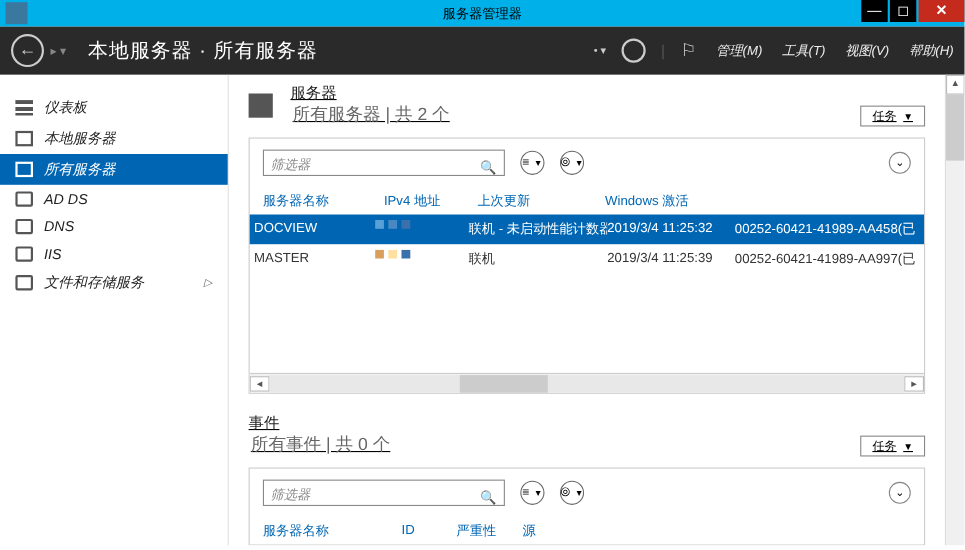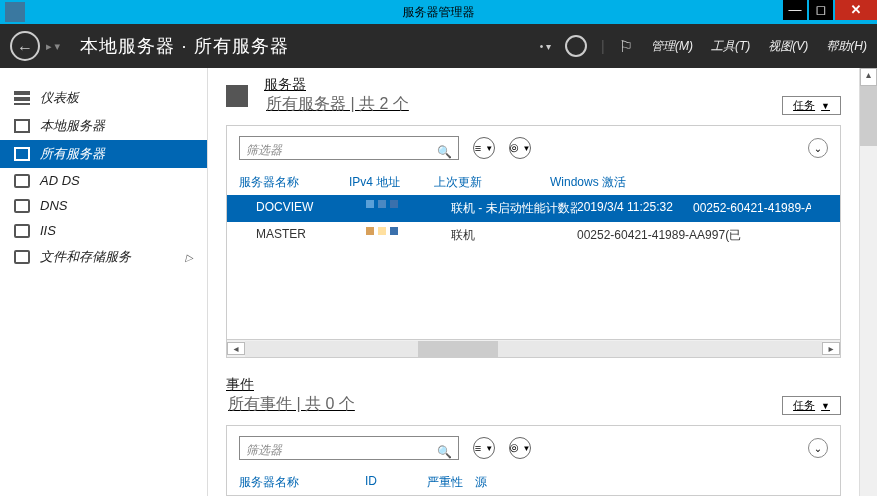--- a/index.html
+++ b/index.html
@@ -49,32 +49,32 @@
 .collapse-btn { margin-left:auto; width:20px; height:20px; border:1px solid #888; border-radius:50%; display:flex; align-items:center; justify-content:center; font-size:10px; }
 .table { font-size: 12px; }
 .thead { display: flex; color: #0066b3; padding: 4px 12px; }
 .thead div, .trow div { overflow:hidden; white-space:nowrap; }
 .c1 { width: 110px; }
 .c2 { width: 85px; }
 .c3 { width: 126px; }
 .c4 { width: 116px; }
 .c5 { flex:1; }
 .sort-ind { color:#0066b3; font-size:8px; position:relative; top:-2px; left:28px; }
-.trow { display: flex; padding: 5px 29px; color: #333; }
+.trow { display: flex; padding: 5px 4px; color: #333; }
 .trow.sel { background: #0066b3; color: #fff; }
 .swatches { display:flex; gap:4px; }
 .sw { width:8px; height:8px; display:inline-block; }
 .hscroll { height: 18px; border-top: 1px solid #ccc; display:flex; align-items:center; background:#f0f0f0; }
 .hscroll .arrow { width:18px; text-align:center; font-size:10px; color:#555; background:#fff; border:1px solid #bbb; }
 .hscroll .track { flex:1; background:#e8e8e8; height:16px; position:relative; }
 .hscroll .thumb { position:absolute; left:30%; width:80px; height:100%; background:#ccc; }
 .vscroll { position:absolute; right:0; top:0; bottom:0; width:18px; background:#f0f0f0; border-left:1px solid #ddd; }
 .vscroll .arrow { width:100%; height:18px; text-align:center; font-size:10px; color:#555; background:#fff; border:1px solid #bbb; }
 .vscroll .thumb { background:#ccc; height:60px; width:100%; }
-.ec1 { width:110px; } .ec2 { width:50px;margin-left:16px; } .ec3 { width:60px;text-align:center; } .ec4 { flex:1; }
+.ec1 { width:110px; } .ec2 { width:50px;margin-left:16px; } .ec3 { width:60px; } .ec4 { flex:1; }
 .main-inner { position:absolute; top:0; left:0; right:18px; bottom:0; overflow:hidden; }
 </style>
 </head>
 <body>
 
 <div class="titlebar">
   <div class="titlebar-icon"></div>
   <div class="titlebar-title">服务器管理器</div>
   <div class="titlebar-buttons">
     <div class="titlebar-btn min">—</div>
@@ -192,20 +192,21 @@
         <div class="trow">
           <div class="c1">MASTER</div>
           <div class="c2">
                 <span class="swatches">
                   <span class="sw" style="background:#d8a05a"></span>
                   <span class="sw" style="background:#ffe0a0"></span>
                   <span class="sw" style="background:#3a70ac"></span>
                 </span>
               </div>
           <div class="c3">联机</div>
+          <div class="c4">2019/3/4 11:25:39</div>
           <div class="c5">00252-60421-41989-AA997(已</div>
         </div>
         <div style="height:90px"></div>
       </div>
       <div class="hscroll">
             <div class="arrow">◂</div>
             <div class="track">
               <div class="thumb"></div>
             </div>
             <div class="arrow">▸</div>

